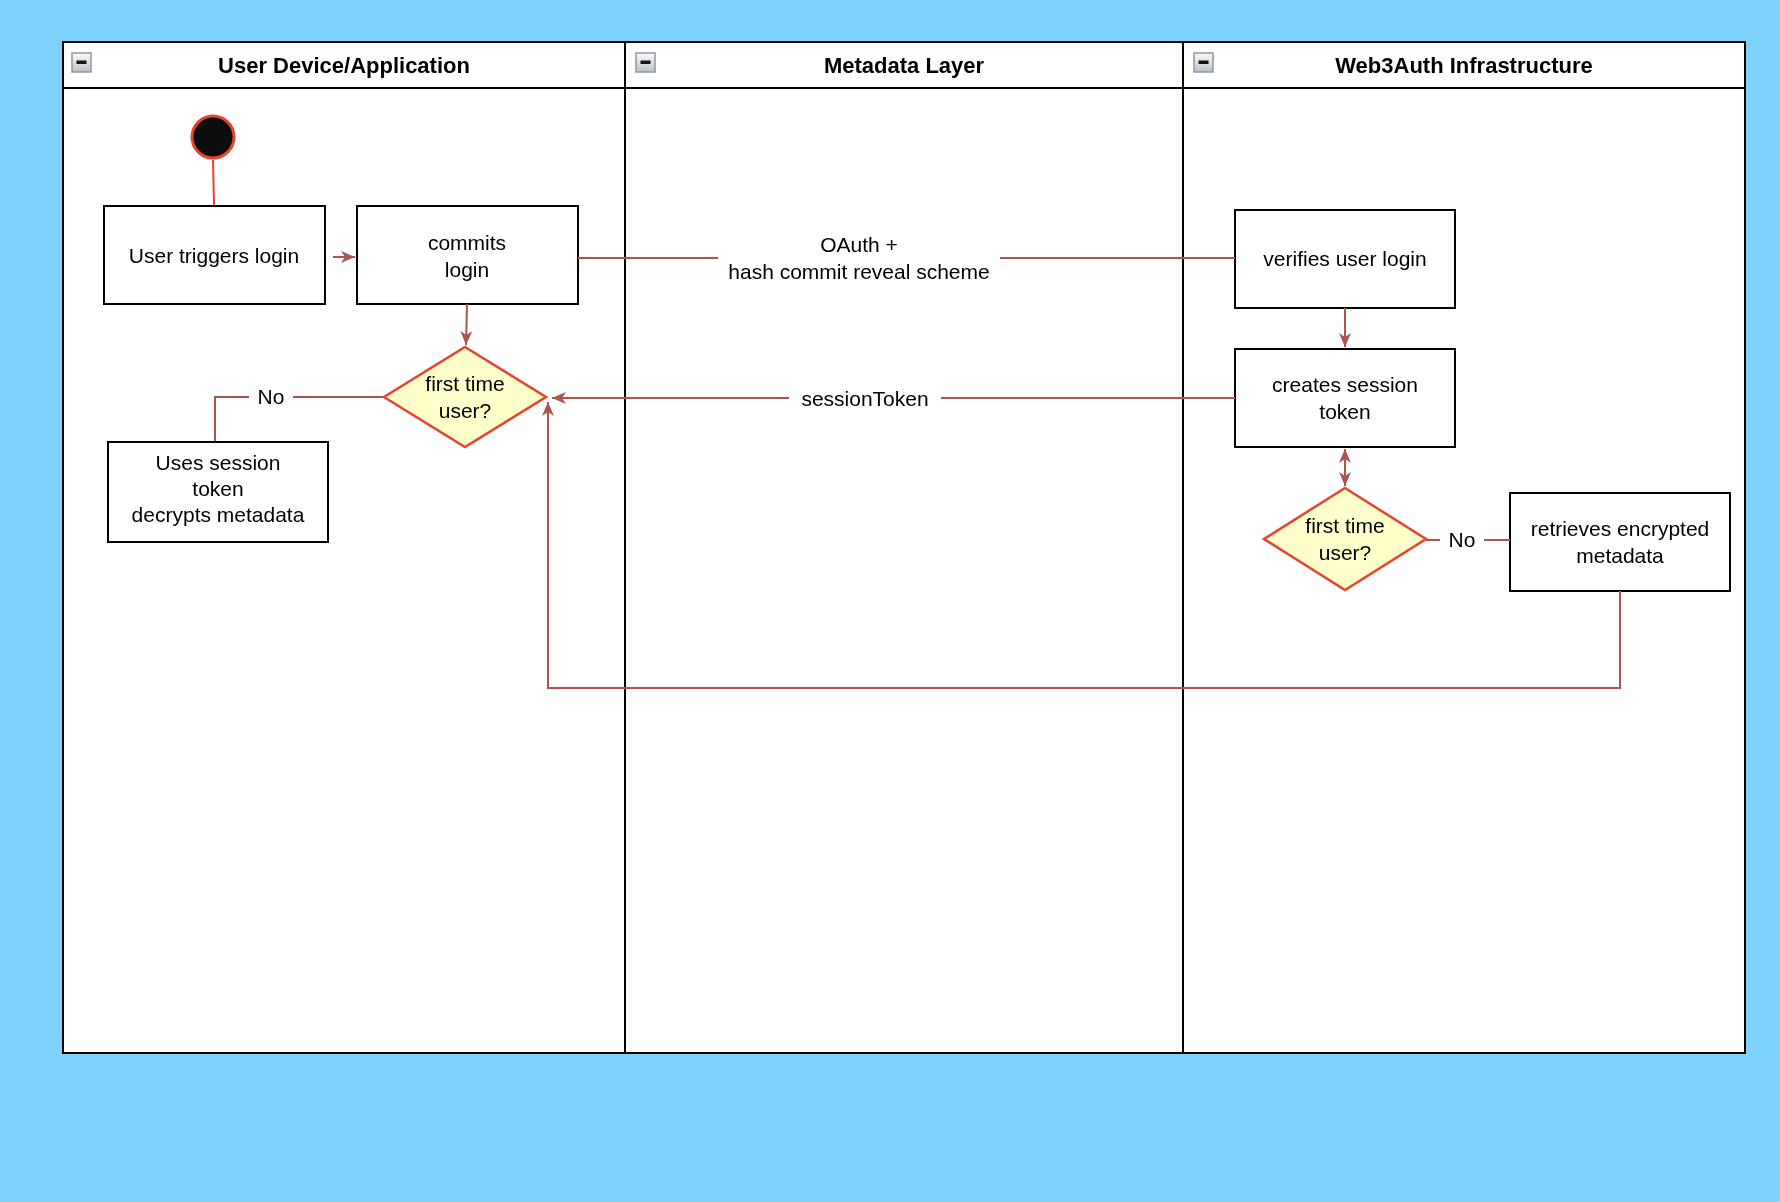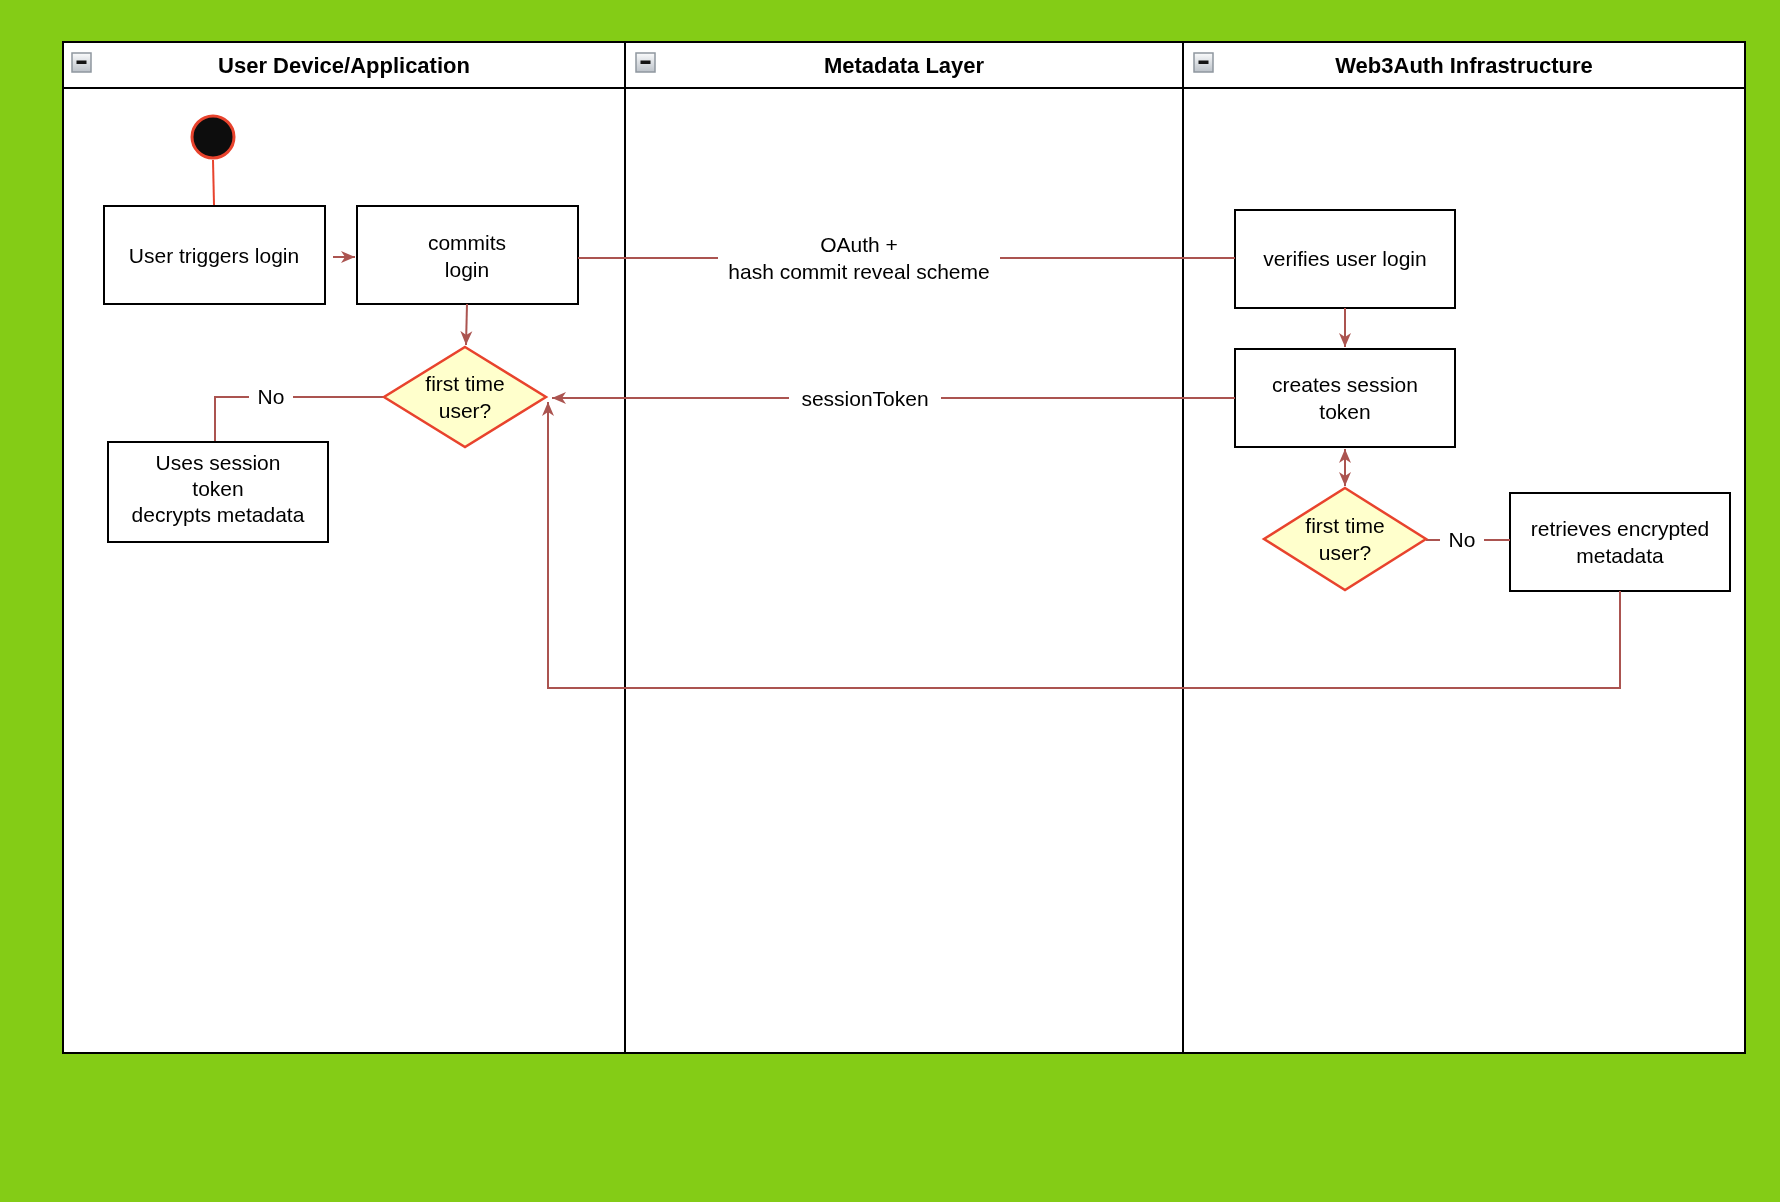--- a/index.html
+++ b/index.html
@@ -5,21 +5,21 @@
   html, body {
     margin: 0;
     padding: 0;
     background: #ffffff;
     font-family: "Liberation Sans", sans-serif;
   }
   .canvas {
     position: relative;
     width: 1780px;
     height: 1202px;
-    background: #84cc16;
+    background: #7dd3fc;
     overflow: hidden;
   }
   svg text {
     font-family: "Liberation Sans", sans-serif;
     fill: #000000;
   }
   .lane-title {
     font-size: 22px;
     font-weight: bold;
   }

